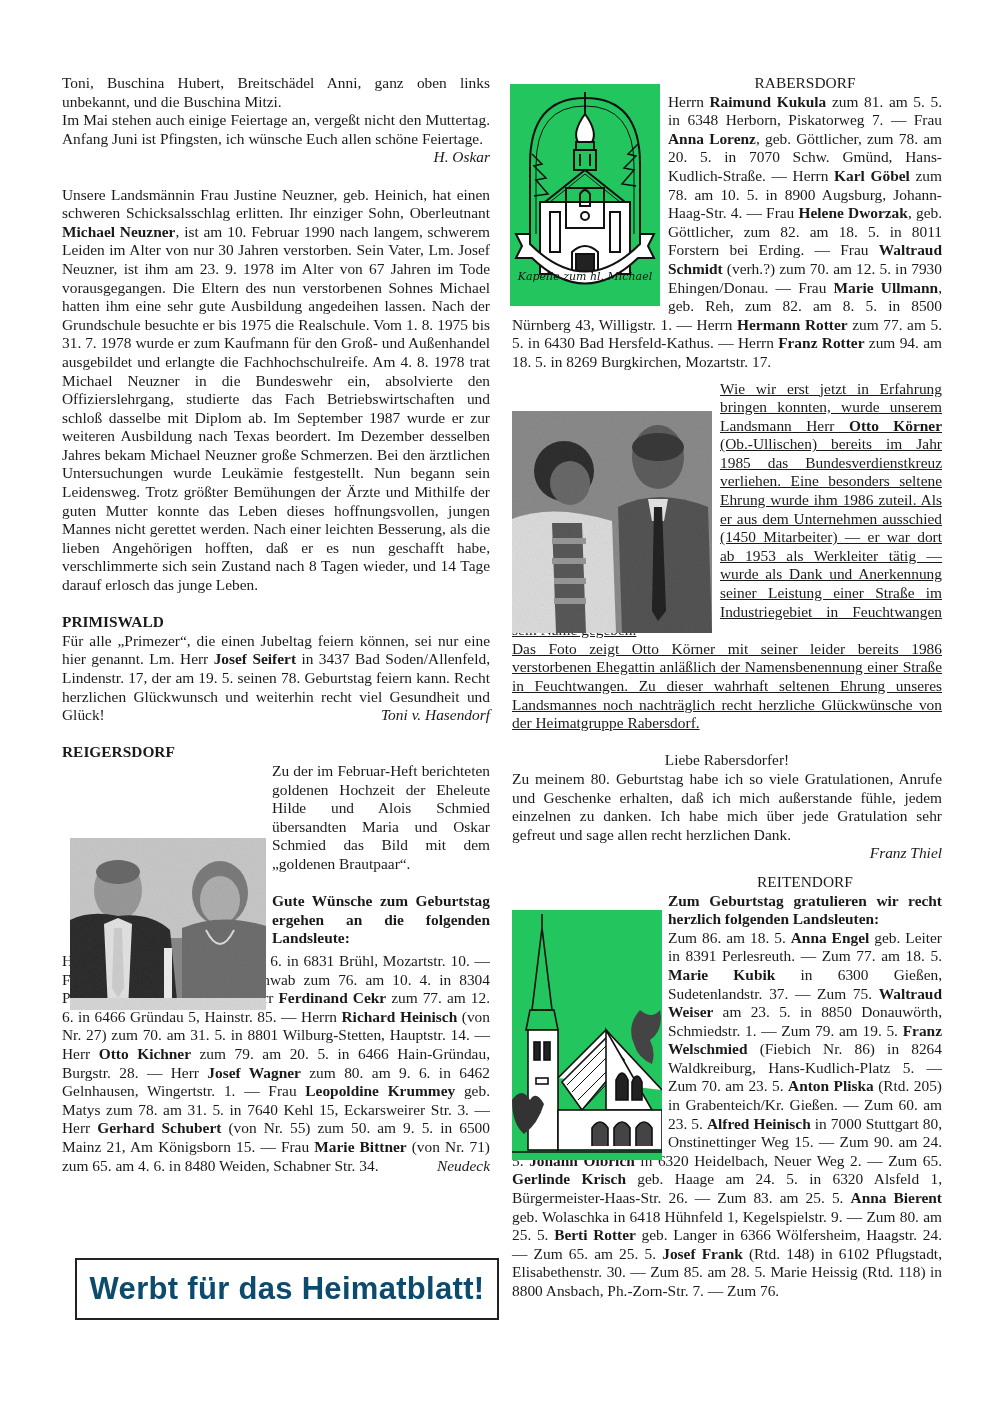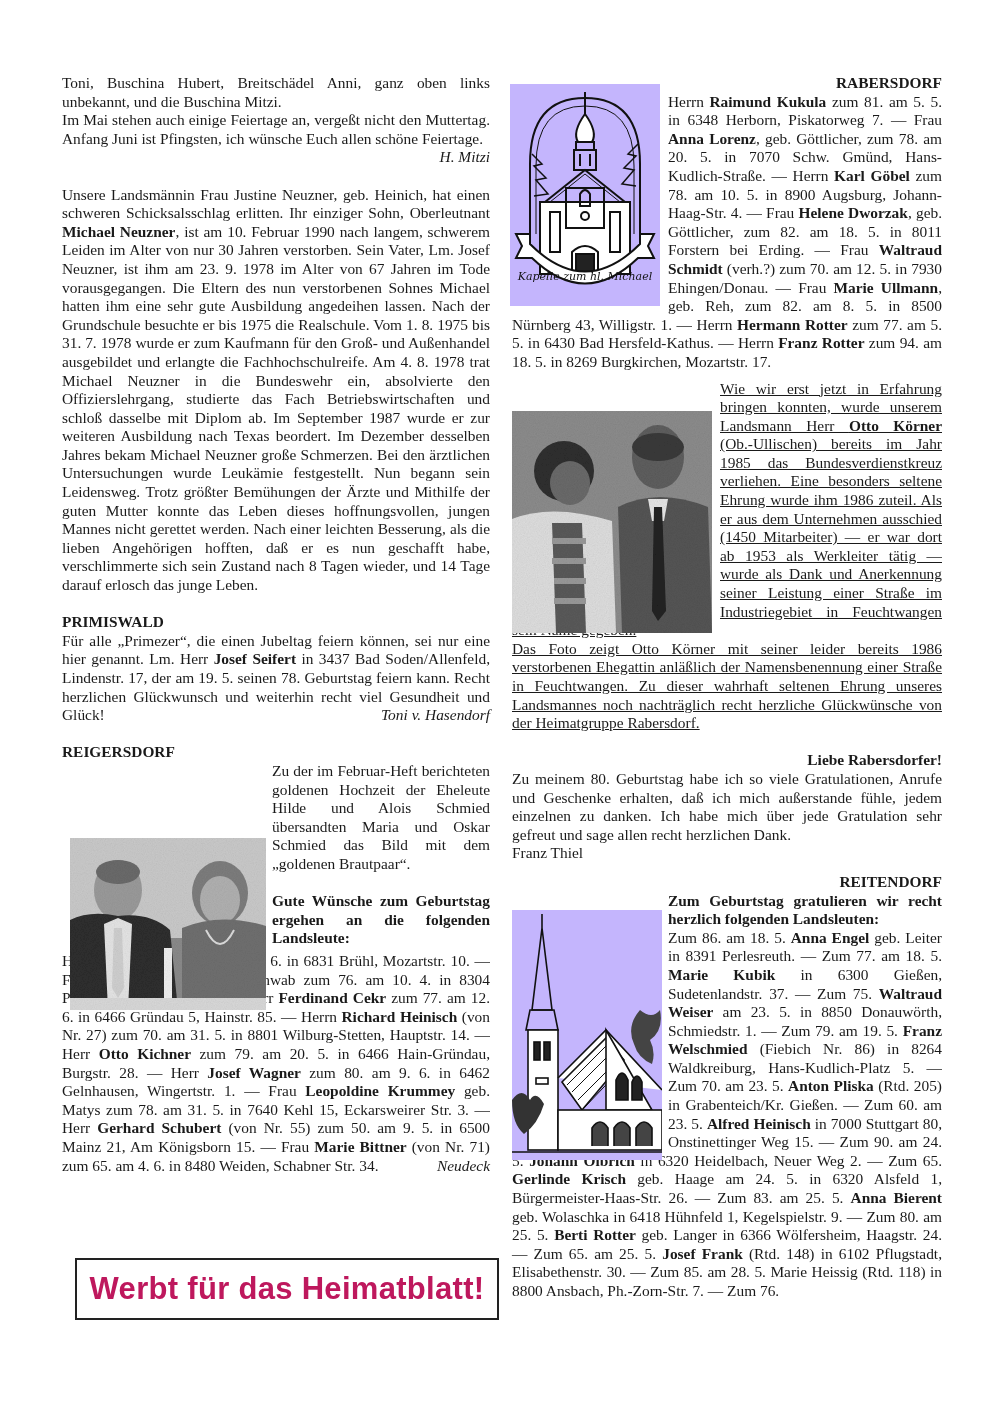--- a/index.html
+++ b/index.html
@@ -5,39 +5,39 @@
   html,body{margin:0;padding:0;background:#ffffff;}
   body{width:1000px;height:1425px;position:relative;overflow:hidden;
        font-family:"Liberation Serif","DejaVu Serif",serif;color:#1a1a1a;}
   .col{position:absolute;font-size:15.4px;line-height:18.6px;text-align:justify;hyphens:manual;}
   .colL{left:62px;top:74px;width:428px;}
   .colR{left:512px;top:74px;width:430px;}
   p{margin:0;}
   .gap{height:18.6px;}
   .sig{font-style:italic;float:right;}
   .hd{font-weight:bold;text-align:left;font-size:15.4px;}
-  .hdl{font-weight:bold;text-align:right;}
+  .hdl{font-weight:normal;text-align:center;}
   b{font-weight:bold;}
-  .fig{position:absolute;background:#c4b5fd;}
+  .fig{position:absolute;background:#22c55e;}
   .photo{position:absolute;overflow:hidden;}
   .ad{position:absolute;left:75px;top:1258px;width:420px;height:58px;border:2px solid #222;
       display:flex;align-items:center;justify-content:center;
-      font-family:"Liberation Sans","DejaVu Sans",sans-serif;font-weight:bold;font-size:31px;color:#be185d;letter-spacing:0.3px;}
+      font-family:"Liberation Sans","DejaVu Sans",sans-serif;font-weight:bold;font-size:31px;color:#0c4a6e;letter-spacing:0.3px;}
   .pagenum{position:absolute;left:919px;top:1433px;font-size:15px;margin-top:8px;}
   .clearfix:after{content:"";display:table;clear:both;}
   .wrapL{float:left;margin-right:10px;}
 </style>
 </head>
 <body>
 
 <div class="col colL">
   <p>Toni, Buschina Hubert, Breitschädel Anni, ganz oben links unbekannt, und die Buschina Mitzi.</p>
   <p class="clearfix">
     <span>Im Mai stehen auch einige Feiertage an, vergeßt nicht den Muttertag. Anfang Juni ist Pfingsten, ich wünsche Euch allen schöne Feiertage.</span>
-    <span class="sig">H. Mitzi</span>
+    <span class="sig">H. Oskar</span>
   </p>
   <div class="gap"></div>
   <p><span>Unsere Landsmännin Frau Justine Neuzner, geb. Heinich, hat einen schweren Schicksalsschlag erlitten. Ihr einziger Sohn, Oberleutnant </span><b>Michael Neuzner</b><span>, ist am 10. Februar 1990 nach langem, schwerem Leiden im Alter von nur 30 Jahren verstorben. Sein Vater, Lm. Josef Neuzner, ist ihm am 23. 9. 1978 im Alter von 67 Jahren im Tode vorausgegangen. Die Eltern des nun verstorbenen Sohnes Michael hatten ihm eine sehr gute Ausbildung angedeihen lassen. Nach der Grundschule besuchte er bis 1975 die Realschule. Vom 1. 8. 1975 bis 31. 7. 1978 wurde er zum Kaufmann für den Groß- und Außenhandel ausgebildet und erlangte die Fachhochschulreife. Am 4. 8. 1978 trat Michael Neuzner in die Bundeswehr ein, absolvierte den Offizierslehrgang, studierte das Fach Betriebswirtschaften und schloß dasselbe mit Diplom ab. Im September 1987 wurde er zur weiteren Ausbildung nach Texas beordert. Im Dezember desselben Jahres bekam Michael Neuzner große Schmerzen. Bei den ärztlichen Untersuchungen wurde Leukämie festgestellt. Nun begann sein Leidensweg. Trotz größter Bemühungen der Ärzte und Mithilfe der guten Mutter konnte das Leben dieses hoffnungsvollen, jungen Mannes nicht gerettet werden. Nach einer leichten Besserung, als die lieben Angehörigen hofften, daß er es nun geschafft habe, verschlimmerte sich sein Zustand nach 8 Tagen wieder, und 14 Tage darauf erlosch das junge Leben.</span></p>
   <div class="gap"></div>
   <div class="hd">PRIMISWALD</div>
   <p class="clearfix"><span>Für alle „Primezer“, die einen Jubeltag feiern können, sei nur eine hier genannt. Lm. Herr </span><b>Josef Seifert</b><span> in 3437 Bad Soden/Allenfeld, Lindenstr. 17, der am 19. 5. seinen 78. Geburtstag feiern kann. Recht herzlichen Glückwunsch und weiterhin recht viel Gesundheit und Glück!</span>
     <span class="sig">Toni v. Hasendorf</span></p>
   <div class="gap"></div>
   <div class="hd">REIGERSDORF</div>
   <div class="clearfix">
@@ -94,21 +94,21 @@
     <p><span><span>Herrn </span><b>Raimund Kukula</b><span> zum 81. am 5. 5. in 6348 Herborn, Piskatorweg 7. — Frau </span></span><span><b>Anna Lorenz</b><span>, geb. Göttlicher, zum 78. am 20. 5. in 7070 Schw. Gmünd, Hans-Kudlich-Straße. — Herrn </span></span><span><b>Karl Göbel</b><span> zum 78. am 10. 5. in 8900 Augsburg, Johann-Haag-Str. 4. — Frau </span></span><span><b>Helene Dworzak</b><span>, geb. Göttlicher, zum 82. am 18. 5. in 8011 Forstern bei Erding. — Frau </span></span><span><b>Waltraud Schmidt</b><span> (verh.?) zum 70. am 12. 5. in 7930 Ehingen/Donau. — Frau </span></span><span><b>Marie Ullmann</b><span>, geb. Reh, zum 82. am 8. 5. in 8500 Nürnberg 43, Willigstr. 1. — Herrn </span></span><span><b>Hermann Rotter</b><span> zum 77. am 5. 5. in 6430 Bad Hersfeld-Kathus. — Herrn </span></span><span><b>Franz Rotter</b><span> zum 94. am 18. 5. in 8269 Burgkirchen, Mozartstr. 17.</span></span></p>
   </div>
   <div class="clearfix" style="margin-top:8px;text-decoration:underline;">
     <div class="wrapL" style="width:198px;height:226px;"></div>
     <p><span>Wie wir erst jetzt in Erfahrung bringen konnten, wurde unserem Landsmann Herr </span><b>Otto Körner</b><span> (Ob.-Ullischen) bereits im Jahr 1985 das Bundesverdienstkreuz verliehen. Eine besonders seltene Ehrung wurde ihm 1986 zuteil. Als er aus dem Unternehmen ausschied (1450 Mitarbeiter) — er war dort ab 1953 als Werkleiter tätig — wurde als Dank und Anerkennung seiner Leistung einer Straße im Industriegebiet in Feuchtwangen sein Name gegeben.</span></p>
     <p>Das Foto zeigt Otto Körner mit seiner leider bereits 1986 verstorbenen Ehegattin anläßlich der Namensbenennung einer Straße in Feuchtwangen. Zu dieser wahrhaft seltenen Ehrung unseres Landsmannes noch nachträglich recht herzliche Glückwünsche von der Heimatgruppe Rabersdorf.</p>
   </div>
   <div class="gap"></div>
   <div class="hdl">Liebe Rabersdorfer!</div>
   <p>Zu meinem 80. Geburtstag habe ich so viele Gratulationen, Anrufe und Geschenke erhalten, daß ich mich außerstande fühle, jedem einzelnen zu danken. Ich habe mich über jede Gratulation sehr gefreut und sage allen recht herzlichen Dank.</p>
-  <p style="text-align:left;">Franz Thiel</p>
+  <p style="text-align:right;font-style:italic;">Franz Thiel</p>
   <div style="height:10px"></div>
   <div class="clearfix">
     <div class="wrapL" style="width:146px;height:270px;"></div>
     <div class="hdl">REITENDORF</div>
     <p style="font-weight:bold;">Zum Geburtstag gratulieren wir recht herzlich folgenden Landsleuten:</p>
     <p><span><span>Zum 86. am 18. 5. </span><b>Anna Engel</b><span> geb. Leiter in 8391 Perlesreuth. — Zum 77. am 18. 5. </span></span><span><b>Marie Kubik</b><span> in 6300 Gießen, Sudetenlandstr. 37. — Zum 75. </span></span><span><b>Waltraud Weiser</b><span> am 23. 5. in 8850 Donauwörth, Schmiedstr. 1. — Zum 79. am 19. 5. </span></span><span><b>Franz Welschmied</b><span> (Fiebich Nr. 86) in 8264 Waldkreiburg, Hans-Kudlich-Platz 5. — Zum 70. am 23. 5. </span></span><span><b>Anton Pliska</b><span> (Rtd. 205) in Grabenteich/Kr. Gießen. — Zum 60. am 23. 5. </span></span><span><b>Alfred Heinisch</b><span> in 7000 Stuttgart 80, Onstinettinger Weg 15. — Zum 90. am 24. 5. </span></span><span><b>Johann Olbrich</b><span> in 6320 Heidelbach, Neuer Weg 2. — Zum 65. </span></span><span><b>Gerlinde Krisch</b><span> geb. Haage am 24. 5. in 6320 Alsfeld 1, Bürgermeister-Haas-Str. 26. — Zum 83. am 25. 5. </span></span><span><b>Anna Bierent</b><span> geb. Wolaschka in 6418 Hühnfeld 1, Kegelspielstr. 9. — Zum 80. am 25. 5. </span></span><span><b>Berti Rotter</b><span> geb. Langer in 6366 Wölfersheim, Haagstr. 24. — Zum 65. am 25. 5. </span></span><span><b>Josef Frank</b><span> (Rtd. 148) in 6102 Pflugstadt, Elisabethenstr. 30. — Zum 85. am 28. 5. Marie Heissig (Rtd. 118) in 8800 Ansbach, Ph.-Zorn-Str. 7. — Zum 76.</span></span></p>
   </div>
 </div>
 
 <div class="fig" style="left:510px;top:84px;width:150px;height:222px;" title="Kapelle zum hl. Michael">

